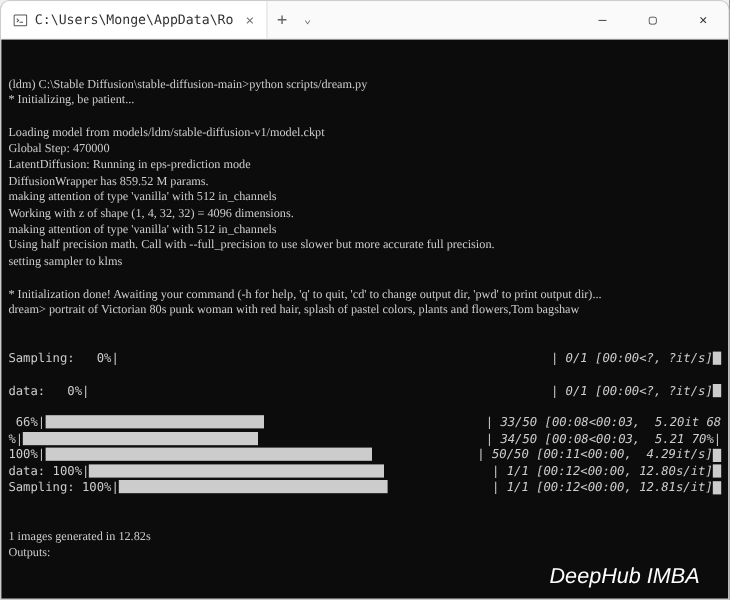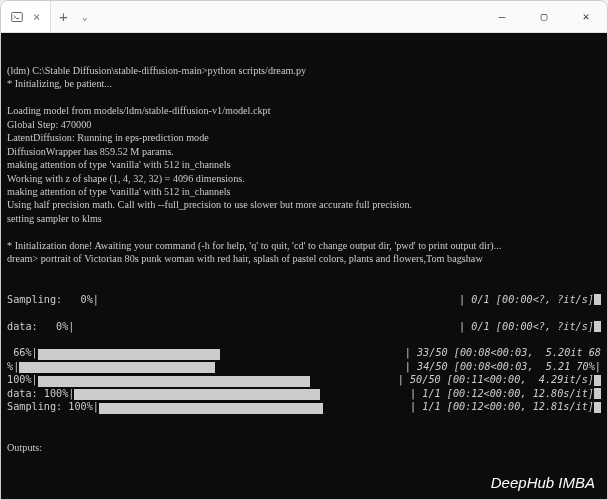--- a/index.html
+++ b/index.html
@@ -74,35 +74,35 @@
       color: #cccccc;
       font-size: 10.2px;
       line-height: 1.32;
       padding: 4px 6px;
       overflow: hidden;
       white-space: pre-wrap;
       word-break: break-all;
       position: relative;
     }
     .line { display: block; font-family: Liberation Serif, serif; }
-    .bar-line { display: flex; align-items: flex-end; }
+    .bar-line { display: flex; align-items: flex-start; }
     .bar-label { white-space: pre; }
     .bar-filled { background: #cccccc; color: #cccccc; display: inline-block; height: 11px; vertical-align: middle; }
     .bar-right { white-space: pre; margin-left: auto; font-style: italic; }
     .highlight-block { background: #cccccc; display:inline-block; width:7px; height:11px; vertical-align:middle; }
     .watermark {
       position: absolute;
-      right: 12px;
+      right: 24px;
       bottom: 6px;
       display: flex;
       align-items: center;
       gap: 22px;
       color: #fff;
       font-family: Arial, sans-serif;
-      font-size: 15px;
+      font-size: 18px;
       font-weight: 500;
       font-style: italic;
     }
     .wm-icon {
       width: 20px;
       height: 20px;
     }
     .tab-close { color:#777; font-size:12px; margin-left:4px; }
   </style>
 </head>
@@ -110,35 +110,36 @@
 
 <div class="window">
   <div class="titlebar">
     <div class="tab">
       <span class="tab-icon">
         <svg viewBox="0 0 16 16">
             <rect x="1" y="2" width="14" height="12" rx="1" fill="none" stroke="#555" stroke-width="1.2"></rect>
             <path d="M4 6l2 2-2 2M7 10h4" stroke="#555" stroke-width="1.2" fill="none"></path>
           </svg>
       </span>
+      <span>C:\Users\Monge\AppData\Ro</span>
       <span class="tab-close">×</span>
     </div>
     <div class="new-tab">+</div>
     <div class="chevron">⌄</div>
     <div class="window-controls">
       <div class="win-btn">—</div>
       <div class="win-btn">▢</div>
       <div class="win-btn">✕</div>
     </div>
   </div>
 
   <div class="terminal">
     <div id="lines-container"><span class="line">(ldm) C:\Stable Diffusion\stable-diffusion-main&gt;python scripts/dream.py</span><span class="line">* Initializing, be patient...</span><span class="line">&nbsp;</span><span class="line">Loading model from models/ldm/stable-diffusion-v1/model.ckpt</span><span class="line">Global Step: 470000</span><span class="line">LatentDiffusion: Running in eps-prediction mode</span><span class="line">DiffusionWrapper has 859.52 M params.</span><span class="line">making attention of type 'vanilla' with 512 in_channels</span><span class="line">Working with z of shape (1, 4, 32, 32) = 4096 dimensions.</span><span class="line">making attention of type 'vanilla' with 512 in_channels</span><span class="line">Using half precision math. Call with --full_precision to use slower but more accurate full precision.</span><span class="line">setting sampler to klms</span><span class="line">&nbsp;</span><span class="line">* Initialization done! Awaiting your command (-h for help, 'q' to quit, 'cd' to change output dir, 'pwd' to print output dir)...</span><span class="line">dream&gt; portrait of Victorian 80s punk woman with red hair, splash of pastel colors, plants and flowers,Tom bagshaw</span></div>
     <div id="bars-container"><div class="bar-line"><span class="bar-label">Sampling:   0%|</span><span class="bar-filled" style="width: 0px;"></span><span class="bar-right">| 0/1 [00:00&lt;?, ?it/s]<span class="highlight-block"></span></span></div><div class="bar-line">&nbsp;</div><div class="bar-line"><span class="bar-label">data:   0%|</span><span class="bar-filled" style="width: 0px;"></span><span class="bar-right">| 0/1 [00:00&lt;?, ?it/s]<span class="highlight-block"></span></span></div><div class="bar-line">&nbsp;</div><div class="bar-line"><span class="bar-label"> 66%|</span><span class="bar-filled" style="width: 182px;"></span><span class="bar-right">| 33/50 [00:08&lt;00:03,  5.20it 68</span></div><div class="bar-line"><span class="bar-label">%|</span><span class="bar-filled" style="width: 196px;"></span><span class="bar-right"> | 34/50 [00:08&lt;00:03,  5.21 70%|</span></div><div class="bar-line"><span class="bar-label">100%|</span><span class="bar-filled" style="width: 272px;"></span><span class="bar-right">| 50/50 [00:11&lt;00:00,  4.29it/s]<span class="highlight-block"></span></span></div><div class="bar-line"><span class="bar-label">data: 100%|</span><span class="bar-filled" style="width: 246px;"></span><span class="bar-right">| 1/1 [00:12&lt;00:00, 12.80s/it]<span class="highlight-block"></span></span></div><div class="bar-line"><span class="bar-label">Sampling: 100%|</span><span class="bar-filled" style="width: 224px;"></span><span class="bar-right">| 1/1 [00:12&lt;00:00, 12.81s/it]<span class="highlight-block"></span></span></div></div>
-    <div id="tail-container"><span class="line">Outputs:</span></div>
+    <div id="tail-container"><span class="line">1 images generated in 12.82s</span><span class="line">Outputs:</span></div>
     <div class="watermark">
       <span class="wm-icon">
         
       </span>
       <span>DeepHub IMBA</span>
     </div>
   </div>
 </div>
 
 </body></html>

